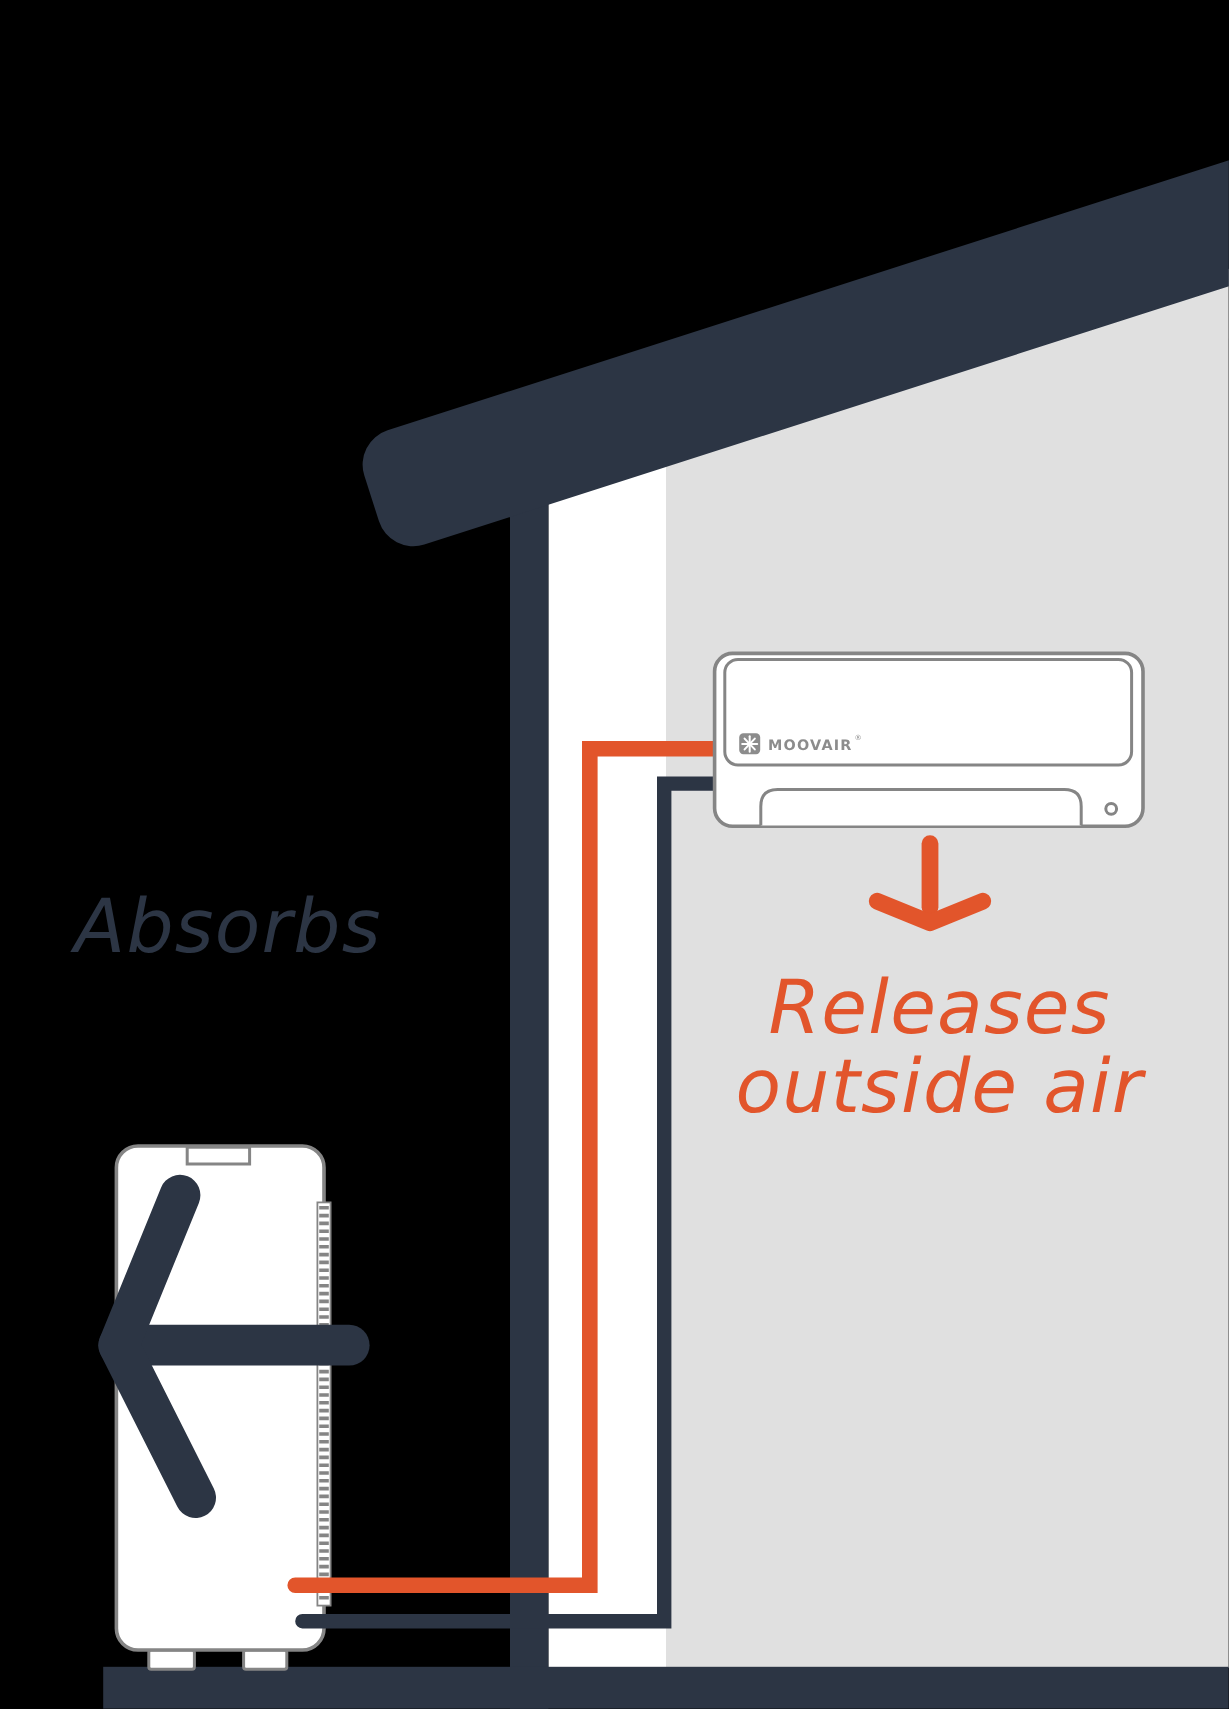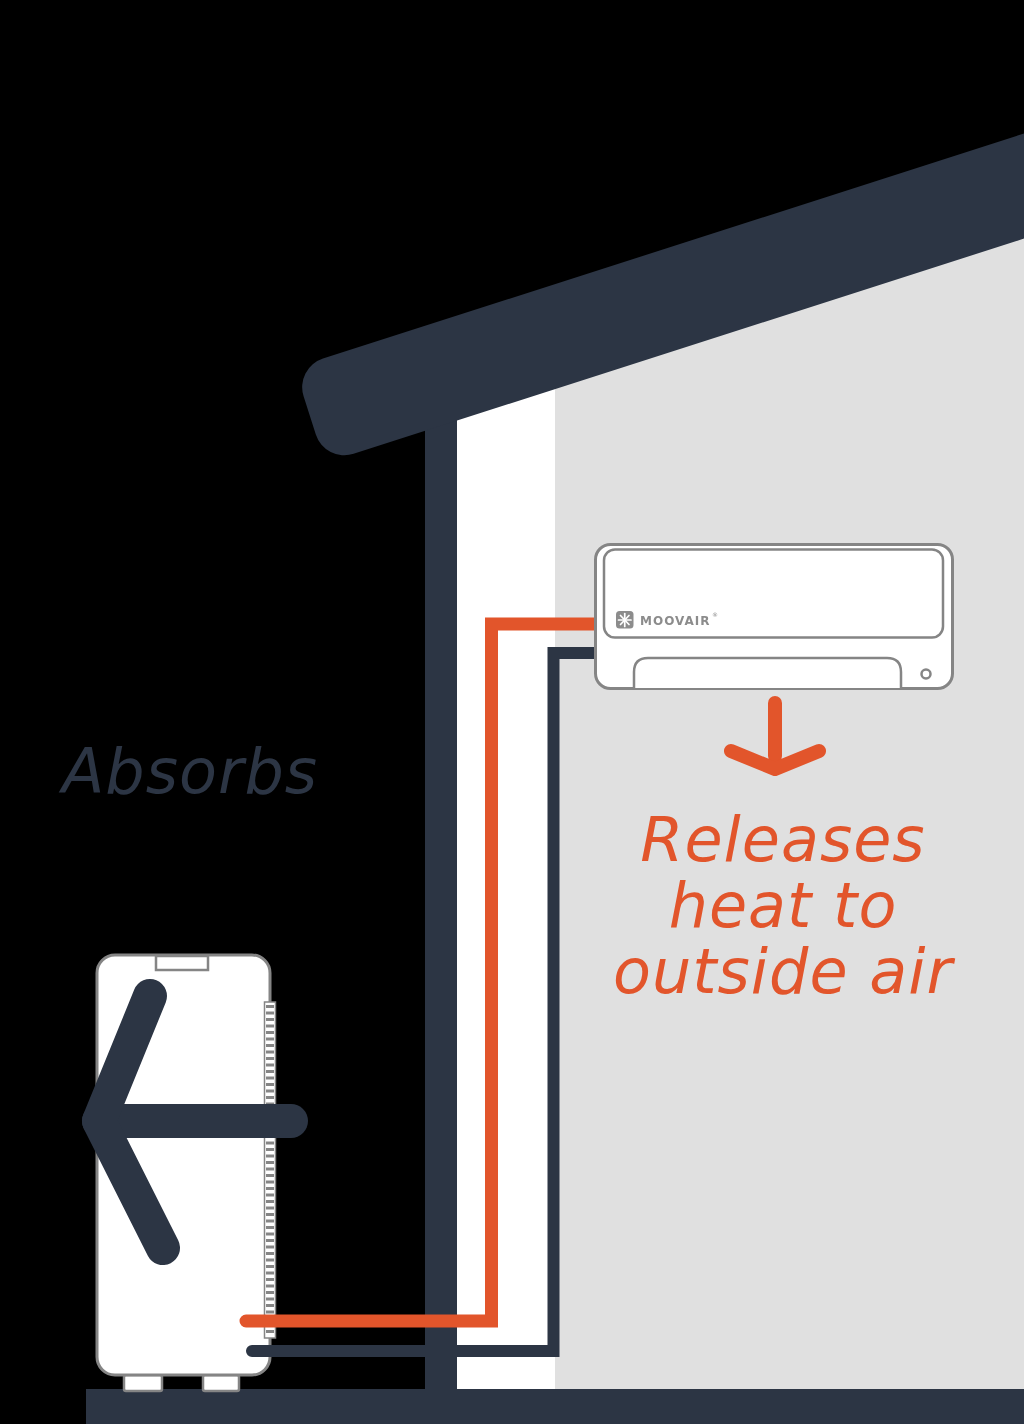--- a/index.html
+++ b/index.html
@@ -94,15 +94,14 @@
     <path d="M 731 751 L 775 769 L 819 751"></path>
   </g>
 </svg>
 
 <div id="outdoor-label" class="label">
   <span class="line">Absorbs</span>
 </div>
 
 <div id="indoor-label" class="label">
   <span class="line">Releases</span>
-  <span class="line">heat to</span>
   <span class="line">outside air</span>
 </div>
 
 </body></html>

